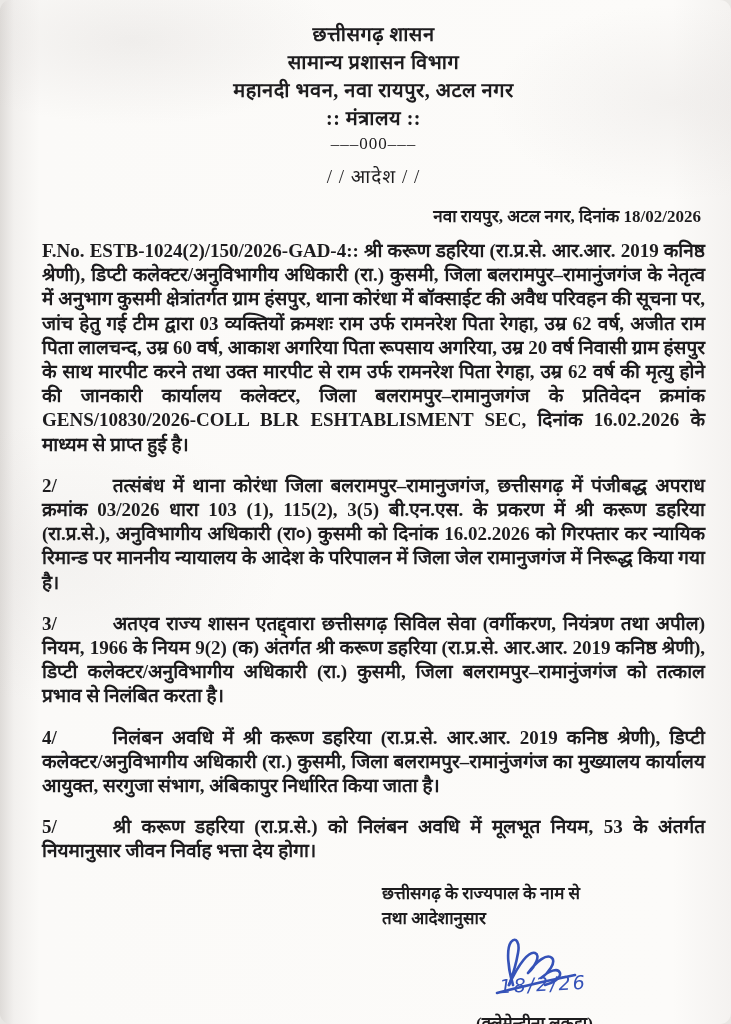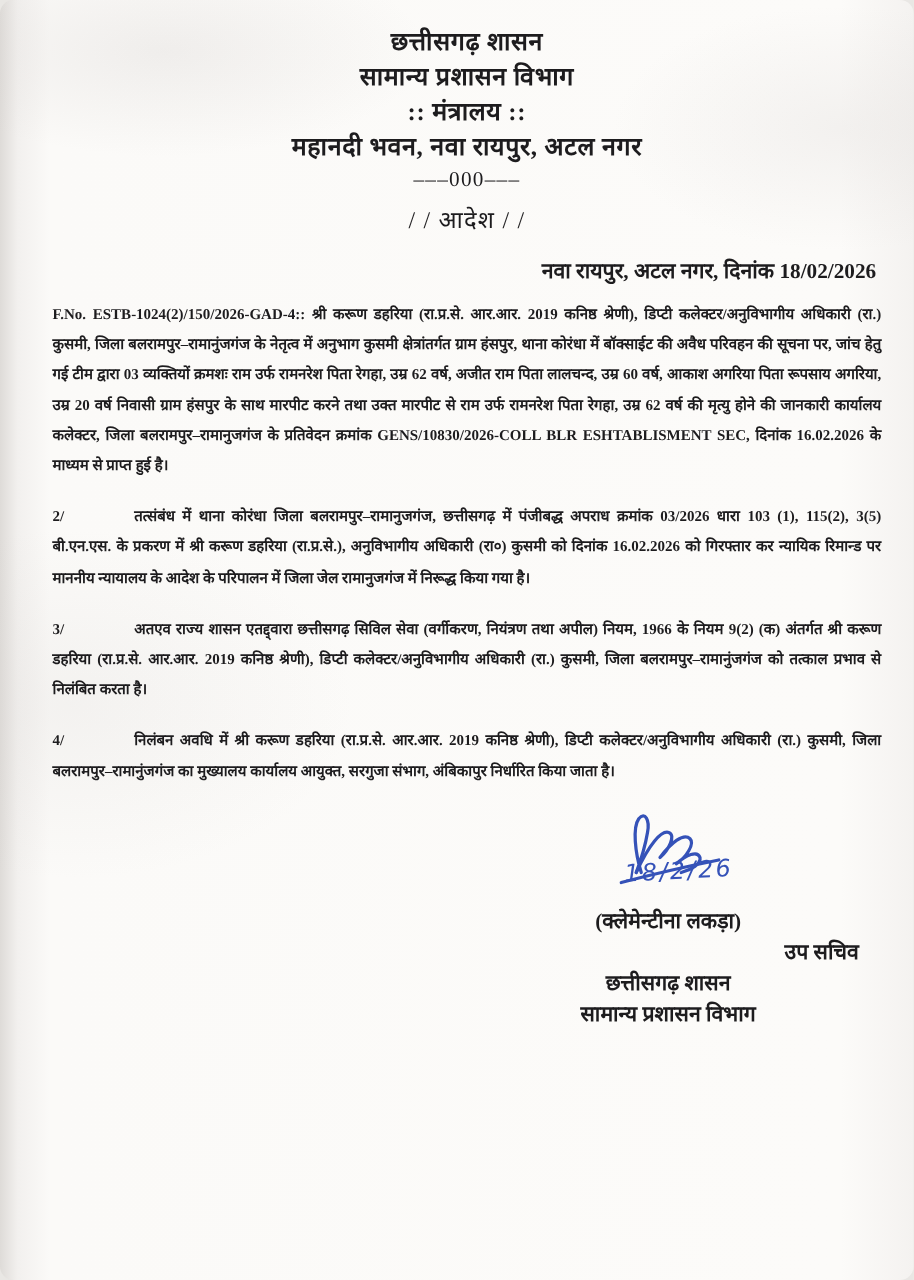--- a/index.html
+++ b/index.html
@@ -21,21 +21,21 @@
   .content{padding:20px 26px 0 42px;}
   
   .doc-header{text-align:center;font-weight:700;}
   .h-line{font-size:20px;line-height:28px;letter-spacing:.5px;}
   .h-sep{font-size:17px;line-height:24px;font-weight:400;letter-spacing:1px;}
   .order-title{font-size:19px;line-height:26px;font-weight:400;margin-top:8px;letter-spacing:1px;}
   .place-date{font-size:17px;line-height:24px;font-weight:700;text-align:right;padding-right:4px;margin-top:15px;}
   
   .body-text{margin-top:10px;}
   .para{
-    font-size:12px;line-height:24.2px;
+    font-size:19px;line-height:24.2px;
     text-align:justify;text-justify:inter-word;
     margin:0 0 17px 0;font-weight:600;
   }
   .fno{font-weight:700;}
   .pnum{font-weight:600;}
   .pgap{display:inline-block;width:56px;}
   
   .sig-block{width:305px;margin:4px 18px 0 auto;}
   .sig-auth{font-size:17px;line-height:25px;font-weight:700;text-align:left;}
   .sig-ink-wrap{text-align:center;margin:2px 0 0 30px;position:relative;height:74px;}
@@ -51,39 +51,42 @@
 </style>
 </head>
 <body>
 
 <div class="page">
   <div class="content">
 
     <div class="doc-header">
       <div class="h-line">छत्तीसगढ़ शासन</div>
       <div class="h-line">सामान्य प्रशासन विभाग</div>
+      <div class="h-line">महानदी भवन, नवा रायपुर, अटल नगर</div>
       <div class="h-line">:: मंत्रालय ::</div>
-      <div class="h-line">महानदी भवन, नवा रायपुर, अटल नगर</div>
       <div class="h-sep">–––000–––</div>
       <div class="order-title">/ / आदेश / /</div>
     </div>
     <div class="place-date">नवा रायपुर, अटल नगर, दिनांक 18/02/2026</div>
 
     <div class="body-text">
       <p class="para"><span class="fno">F.No. ESTB-1024(2)/150/2026-GAD-4::</span> <span>श्री करूण डहरिया (रा.प्र.से. आर.आर. 2019 कनिष्ठ श्रेणी), डिप्टी कलेक्टर/अनुविभागीय अधिकारी (रा.) कुसमी, जिला बलरामपुर–रामानुंजगंज के नेतृत्व में अनुभाग कुसमी क्षेत्रांतर्गत ग्राम हंसपुर, थाना कोरंधा में बॉक्साईट की अवैध परिवहन की सूचना पर, जांच हेतु गई टीम द्वारा 03 व्यक्तियों क्रमशः राम उर्फ रामनरेश पिता रेगहा, उम्र 62 वर्ष, अजीत राम पिता लालचन्द, उम्र 60 वर्ष, आकाश अगरिया पिता रूपसाय अगरिया, उम्र 20 वर्ष निवासी ग्राम हंसपुर के साथ मारपीट करने तथा उक्त मारपीट से राम उर्फ रामनरेश पिता रेगहा, उम्र 62 वर्ष की मृत्यु होने की जानकारी कार्यालय कलेक्टर, जिला बलरामपुर–रामानुजगंज के प्रतिवेदन क्रमांक GENS/10830/2026-COLL BLR ESHTABLISMENT SEC, दिनांक 16.02.2026 के माध्यम से प्राप्त हुई है।</span></p>
 
       <p class="para"><span class="pnum">2/</span><span class="pgap"></span><span>तत्संबंध में थाना कोरंधा जिला बलरामपुर–रामानुजगंज, छत्तीसगढ़ में पंजीबद्ध अपराध क्रमांक 03/2026 धारा 103 (1), 115(2), 3(5) बी.एन.एस. के प्रकरण में श्री करूण डहरिया (रा.प्र.से.), अनुविभागीय अधिकारी (रा०) कुसमी को दिनांक 16.02.2026 को गिरफ्तार कर न्यायिक रिमान्ड पर माननीय न्यायालय के आदेश के परिपालन में जिला जेल रामानुजगंज में निरूद्ध किया गया है।</span></p>
 
       <p class="para"><span class="pnum">3/</span><span class="pgap"></span><span>अतएव राज्य शासन एतद्द्वारा छत्तीसगढ़ सिविल सेवा (वर्गीकरण, नियंत्रण तथा अपील) नियम, 1966 के नियम 9(2) (क) अंतर्गत श्री करूण डहरिया (रा.प्र.से. आर.आर. 2019 कनिष्ठ श्रेणी), डिप्टी कलेक्टर/अनुविभागीय अधिकारी (रा.) कुसमी, जिला बलरामपुर–रामानुंजगंज को तत्काल प्रभाव से निलंबित करता है।</span></p>
 
       <p class="para"><span class="pnum">4/</span><span class="pgap"></span><span>निलंबन अवधि में श्री करूण डहरिया (रा.प्र.से. आर.आर. 2019 कनिष्ठ श्रेणी), डिप्टी कलेक्टर/अनुविभागीय अधिकारी (रा.) कुसमी, जिला बलरामपुर–रामानुंजगंज का मुख्यालय कार्यालय आयुक्त, सरगुजा संभाग, अंबिकापुर निर्धारित किया जाता है।</span></p>
 
+      <p class="para"><span class="pnum">5/</span><span class="pgap"></span><span>श्री करूण डहरिया (रा.प्र.से.) को निलंबन अवधि में मूलभूत नियम, 53 के अंतर्गत नियमानुसार जीवन निर्वाह भत्ता देय होगा।</span></p>
     </div>
 
     <div class="sig-block">
+      <div class="sig-auth">छत्तीसगढ़ के राज्यपाल के नाम से</div>
+      <div class="sig-auth">तथा आदेशानुसार</div>
 
       <div class="sig-ink-wrap">
         <svg class="sig-svg" width="150" height="72" viewBox="0 0 150 72" aria-hidden="true">
           <g fill="none" stroke="#3552b8" stroke-width="2.6" stroke-linecap="round" stroke-linejoin="round">
             <path d="M38,52 C33,36 31,16 36,9 C41,3 45,10 43,20 C41,32 37,44 34,52"></path>
             <path d="M34,52 C44,30 54,18 60,20 C66,22 60,34 53,40 C62,28 72,20 77,25 C81,29 74,40 66,45 C74,38 83,34 85,40 C86,45 78,50 70,52"></path>
             <path d="M22,60 C45,54 75,47 100,42"></path>
           </g>
         </svg>
         <div class="sig-date">18/2/26</div>

